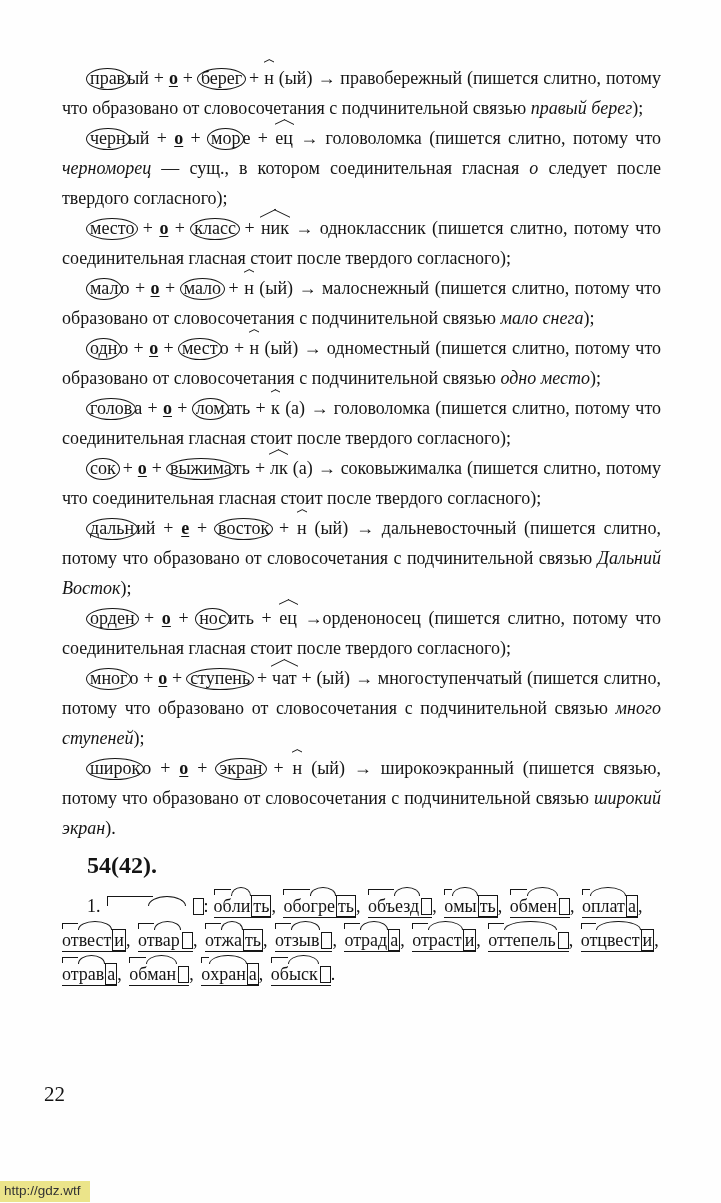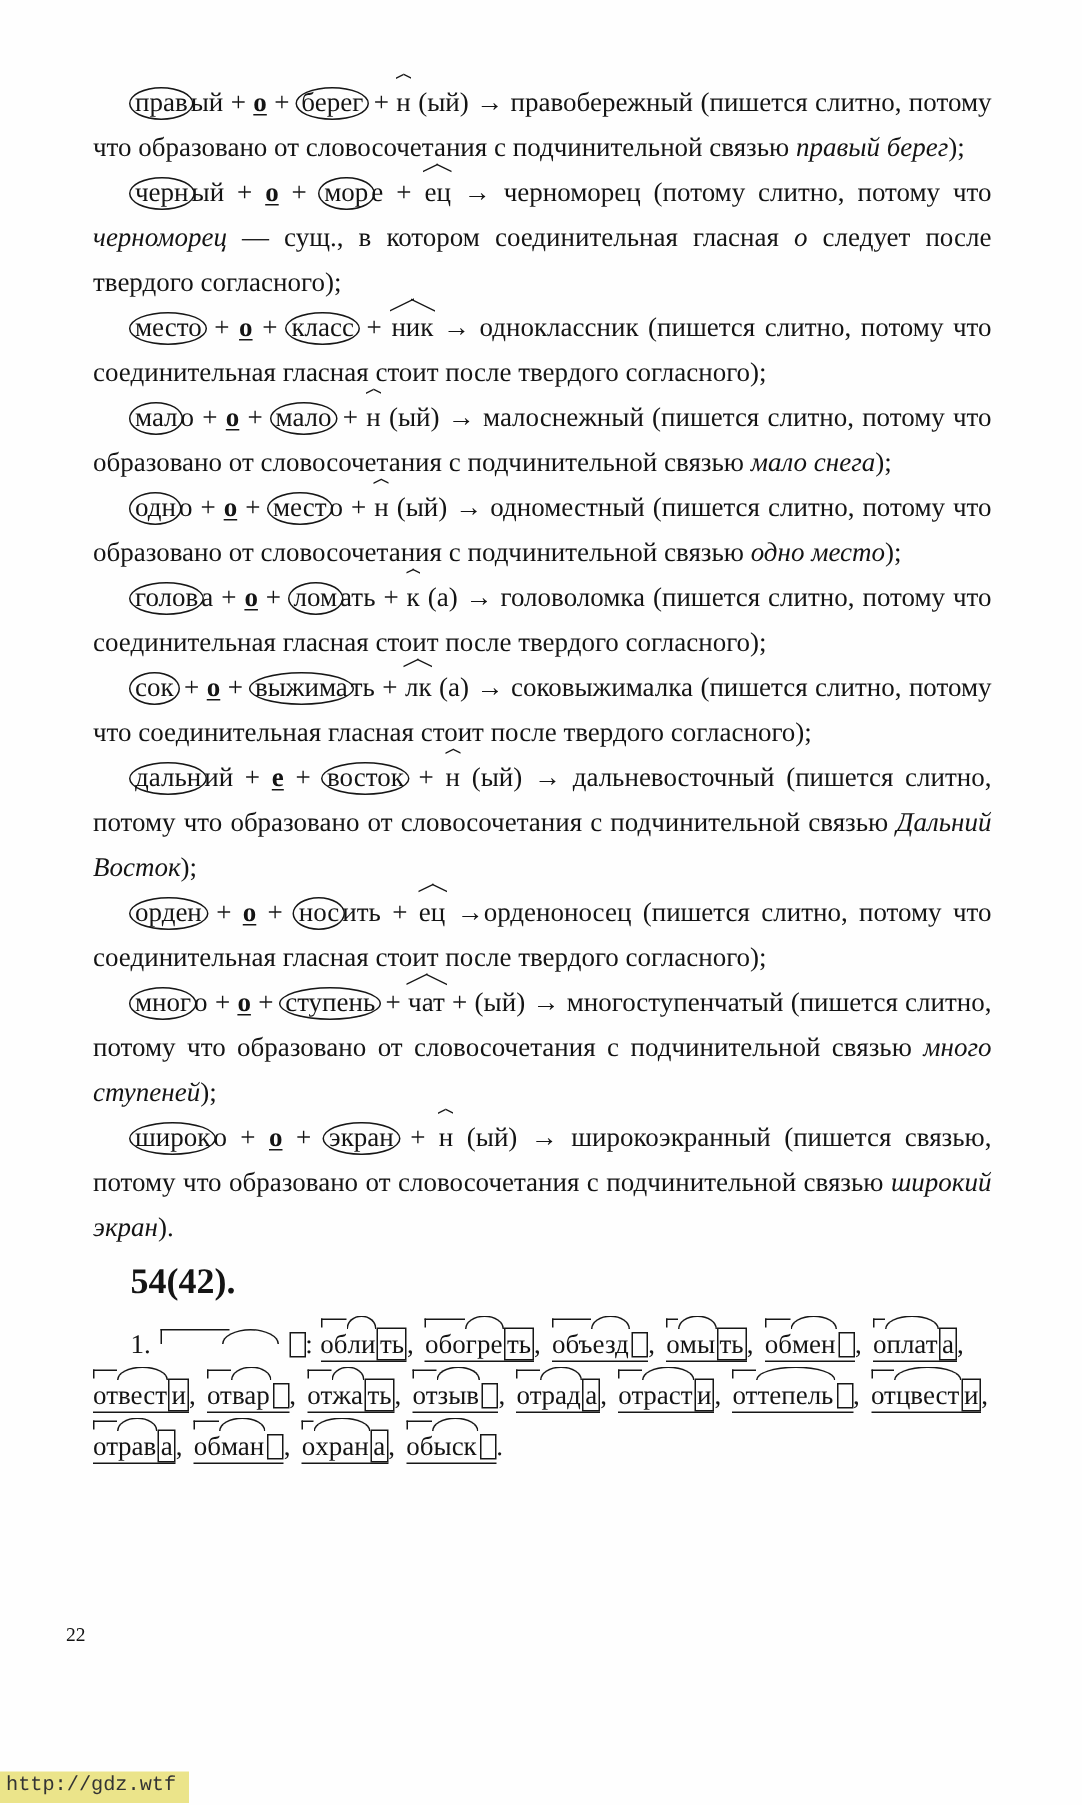--- a/index.html
+++ b/index.html
@@ -1,19 +1,19 @@
 <!DOCTYPE html>
 <html><head>
 <meta charset="utf-8">
 <style>
   *{box-sizing:border-box}
   html,body{margin:0;padding:0}
   body{width:721px;height:1203px;background:#fefefe;position:relative;overflow:hidden;
        font-family:"Liberation Serif","DejaVu Serif",serif;color:#141414}
-  .content{position:absolute;left:62px;top:53px;width:599px}
+  .content{position:absolute;left:62px;top:63px;width:599px}
   .formula{margin:0;font-size:18px;line-height:30px;text-align:justify;text-indent:25px}
   .oval{display:inline-block;text-indent:0;border:1.7px solid #161616;border-radius:50%;
         padding:0 3px 1px;margin:0 -2px 0 -1px;line-height:19px}
   .vowel{font-weight:700;text-decoration:underline;text-underline-offset:2px}
   .hat{position:relative;display:inline-block;text-indent:0}
   .hat::before,.hat::after{content:"";position:absolute;top:-4px;width:56%;border-top:1.8px solid #161616}
   .hat::before{left:-3%;transform:skewY(-26deg);transform-origin:100% 0}
   .hat::after{right:-3%;transform:skewY(26deg);transform-origin:0 0}
   .ex-heading{margin:7px 0 0;padding-left:25px;font-size:24px;font-weight:700;line-height:30px}
   .words{margin-top:2px;padding-top:7px;font-size:18px;line-height:34px;text-align:left}
@@ -29,33 +29,33 @@
               border-radius:50% 50% 0 0/100% 100% 0 0}
   .end{display:inline-block;border:1.7px solid #161616;padding:0 1px;margin-left:1px;line-height:20px}
   .zend{display:inline-block;width:11px;height:17px;border:1.7px solid #161616;
         vertical-align:-3px;margin-left:2px}
   .sep{margin-right:3px}
   .scheme{display:inline-block;margin-right:5px}
   .scheme-pfx{display:inline-block;width:46px;height:10px;border-top:1.8px solid #161616;
               border-left:1.8px solid #161616;vertical-align:6px}
   .scheme-rt{display:inline-block;width:38px;height:10px;border:1.8px solid #161616;border-bottom:none;
              border-radius:50% 50% 0 0/100% 100% 0 0;vertical-align:6px;margin-left:-5px;margin-right:5px}
-  .pageno{position:absolute;left:44px;top:1082px;font-size:13px}
+  .pageno{position:absolute;left:44px;top:1082px;font-size:21px}
   .watermark{position:absolute;left:0;top:1181px;background:#ebe48a;color:#333;
-             font-family:Liberation Mono, monospace;font-size:13.5px;
+             font-family:Liberation Sans, sans-serif;font-size:13.5px;
              padding:2px 9px 4px 4px}
 </style>
 </head>
 <body>
 
 <div class="page">
   <div class="content">
     <div id="formulas">
         <p class="formula"><span class="oval">прав</span><span>ый + </span><span class="vowel">о</span><span> + </span><span class="oval">берег</span><span> + </span><span class="hat">н</span><span> (ый) → правобережный (пишется слитно, потому что образовано от словосочетания с подчинительной связью </span><i>правый берег</i><span>);</span></p>
-        <p class="formula"><span class="oval">черн</span><span>ый + </span><span class="vowel">о</span><span> + </span><span class="oval">мор</span><span>е + </span><span class="hat">ец</span><span> → черноморец (потому слитно, потому что </span><i>черноморец</i><span> — сущ., в котором соединительная гласная </span><i>о</i><span> следует после твердого согласного);</span></p>
+        <p class="formula"><span class="oval">черн</span><span>ый + </span><span class="vowel">о</span><span> + </span><span class="oval">мор</span><span>е + </span><span class="hat">ец</span><span> → головоломка (пишется слитно, потому что </span><i>черноморец</i><span> — сущ., в котором соединительная гласная </span><i>о</i><span> следует после твердого согласного);</span></p>
         <p class="formula"><span class="oval">место</span><span> + </span><span class="vowel">о</span><span> + </span><span class="oval">класс</span><span> + </span><span class="hat">ник</span><span> → одноклассник (пишется слитно, потому что соединительная гласная стоит после твердого согласного);</span></p>
         <p class="formula"><span class="oval">мал</span><span>о + </span><span class="vowel">о</span><span> + </span><span class="oval">мало</span><span> + </span><span class="hat">н</span><span> (ый) → малоснежный (пишется слитно, потому что образовано от словосочетания с подчинительной связью </span><i>мало снега</i><span>);</span></p>
         <p class="formula"><span class="oval">одн</span><span>о + </span><span class="vowel">о</span><span> + </span><span class="oval">мест</span><span>о + </span><span class="hat">н</span><span> (ый) → одноместный (пишется слитно, потому что образовано от словосочетания с подчинительной связью </span><i>одно место</i><span>);</span></p>
         <p class="formula"><span class="oval">голов</span><span>а + </span><span class="vowel">о</span><span> + </span><span class="oval">лом</span><span>ать + </span><span class="hat">к</span><span> (а) → головоломка (пишется слитно, потому что соединительная гласная стоит после твердого согласного);</span></p>
         <p class="formula"><span class="oval">сок</span><span> + </span><span class="vowel">о</span><span> + </span><span class="oval">выжима</span><span>ть + </span><span class="hat">лк</span><span> (а) → соковыжималка (пишется слитно, потому что соединительная гласная стоит после твердого согласного);</span></p>
         <p class="formula"><span class="oval">дальн</span><span>ий + </span><span class="vowel">е</span><span> + </span><span class="oval">восток</span><span> + </span><span class="hat">н</span><span> (ый) → дальневосточный (пишется слитно, потому что образовано от словосочетания с подчинительной связью </span><i>Дальний Восток</i><span>);</span></p>
         <p class="formula"><span class="oval">орден</span><span> + </span><span class="vowel">о</span><span> + </span><span class="oval">нос</span><span>ить + </span><span class="hat">ец</span><span> →орденоносец (пишется слитно, потому что соединительная гласная стоит после твердого согласного);</span></p>
         <p class="formula"><span class="oval">мног</span><span>о + </span><span class="vowel">о</span><span> + </span><span class="oval">ступень</span><span> + </span><span class="hat">чат</span><span> + (ый) → многоступенчатый (пишется слитно, потому что образовано от словосочетания с подчинительной связью </span><i>много ступеней</i><span>);</span></p>
         <p class="formula"><span class="oval">широк</span><span>о + </span><span class="vowel">о</span><span> + </span><span class="oval">экран</span><span> + </span><span class="hat">н</span><span> (ый) → широкоэкранный (пишется связью, потому что образовано от словосочетания с подчинительной связью </span><i>широкий экран</i><span>).</span></p>
       </div>

